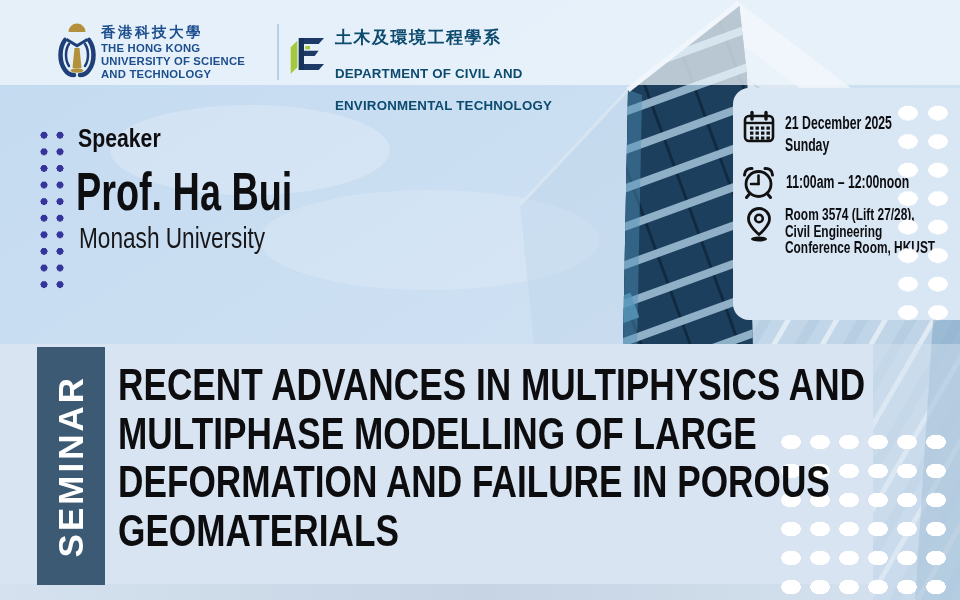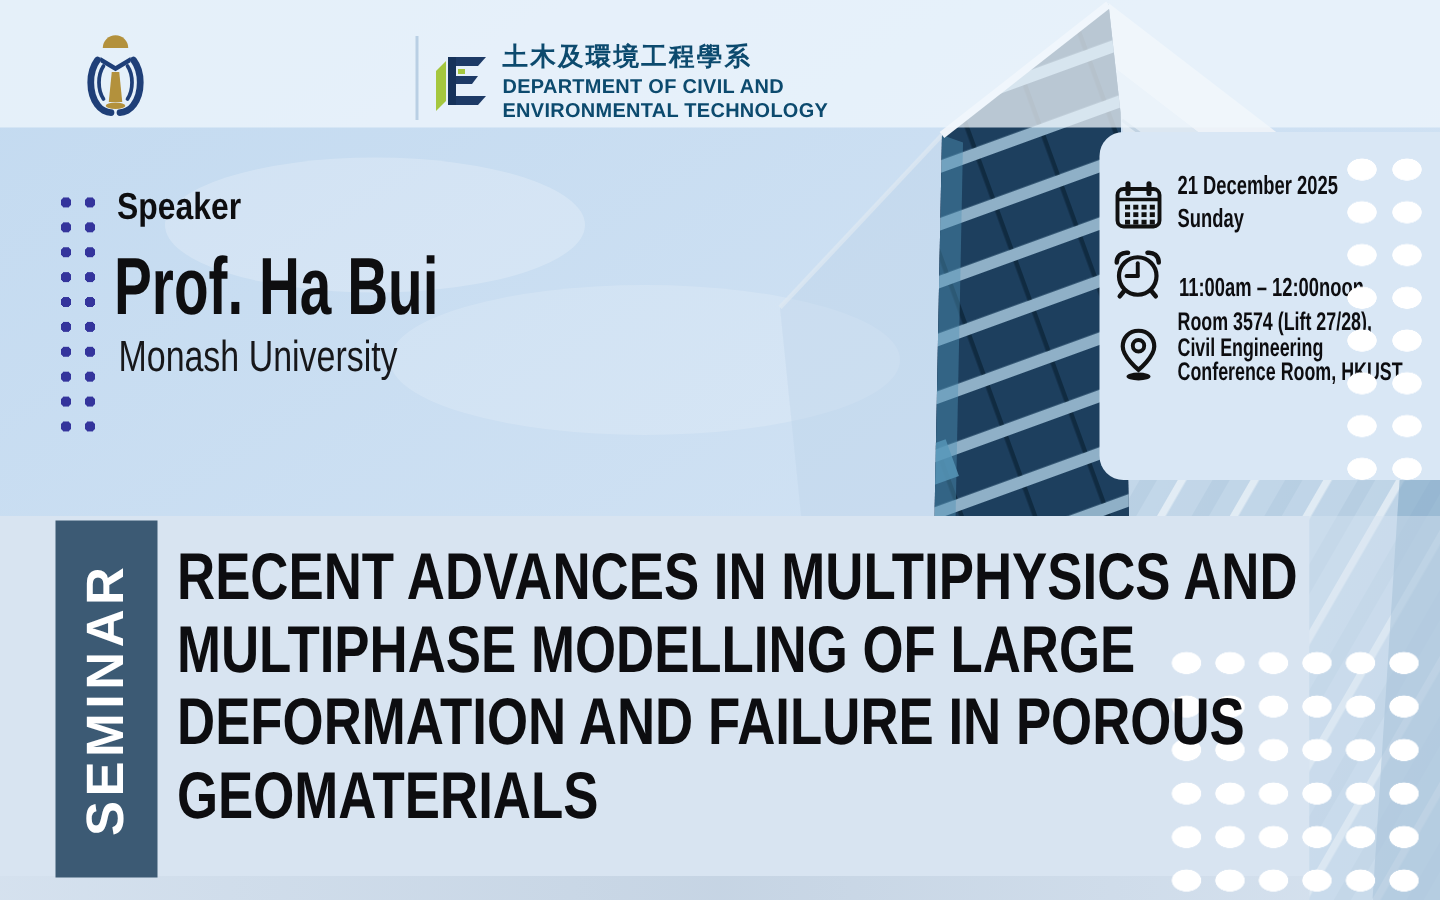--- a/index.html
+++ b/index.html
@@ -18,40 +18,40 @@
   
   #header{z-index:6;left:0;top:0;width:960px;height:100px;}
   #hkust-mark{left:57px;top:18px;}
   #hkust-text{left:101px;top:23px;color:#1d4e8d;}
   #hkust-zh{font-size:14.5px;letter-spacing:2.5px;font-weight:bold;}
   .hkust-en{font-size:11.3px;line-height:12.8px;font-weight:bold;letter-spacing:0.2px;}
   #logo-divider{left:277px;top:24px;width:2px;height:56px;background:#b9cfe4;}
   #cee-mark{left:288px;top:25px;}
   #cee-text{left:335px;top:26px;color:#0c4a6e;}
   #cee-zh{font-size:17px;letter-spacing:1.5px;font-weight:bold;}
-  .cee-en{font-size:13.3px;line-height:15px;font-weight:bold;letter-spacing:0.2px;margin-top:1px;}
+  .cee-en{font-size:13.3px;line-height:15px;font-weight:bold;letter-spacing:0.2px;margin-top:17px;}
   
   #speaker{z-index:6;}
   .cond{transform-origin:left top;display:inline-block;white-space:nowrap;}
   #speaker-label{left:78px;top:124px;font-size:25px;font-weight:bold;color:#0e0e10;transform:scaleX(.85);}
   #speaker-name{left:76px;top:160px;font-size:54px;font-weight:bold;color:#0e0e10;transform:scaleX(.70);letter-spacing:0px;}
   #speaker-affil{left:79px;top:222px;font-size:29px;color:#17171a;transform:scaleX(.78);}
   
   #dots-indigo{left:36px;top:127px;width:36px;height:168px;z-index:6;
     background-image:radial-gradient(circle 3.6px at 8px 8px,#34349c 97%,rgba(52,52,156,0) 100%);
     background-size:16px 16.6px;}
   #dots-white-top{left:894px;top:100px;width:60px;height:226px;z-index:6;
     background-image:radial-gradient(ellipse 10px 7.5px at 14px 13px,#ffffff 96%,rgba(255,255,255,0) 100%);
     background-size:30px 28.5px;}
   #dots-white-bottom{left:777px;top:429px;width:176px;height:172px;z-index:6;
     background-image:radial-gradient(ellipse 10px 7.5px at 14px 13px,#ffffff 96%,rgba(255,255,255,0) 100%);
     background-size:29px 29px;}
   
   #info-panel{left:733px;top:88px;width:227px;height:232px;background:#d9e7f5;border-radius:16px 0 0 16px;z-index:4;}
-  .info-row{position:absolute;display:flex;gap:9px;align-items:flex-end;z-index:5;}
+  .info-row{position:absolute;display:flex;gap:9px;align-items:flex-start;z-index:5;}
   #row-date{left:742px;top:110px;}
   #row-time{left:740px;top:164px;}
   #row-loc{left:742px;top:205px;}
   .info-icon{flex:0 0 auto;}
   .info-text{color:#0d0d10;font-weight:bold;transform:scaleX(.70);transform-origin:left top;white-space:nowrap;}
   .it-date{font-size:17.5px;line-height:22px;padding-top:2px;}
   .it-time{font-size:17.5px;line-height:20px;padding-top:8px;}
   .it-loc{font-size:17px;line-height:16.5px;padding-top:2px;}
   
   #seminar-box{left:37px;top:347px;width:68px;height:238px;background:#3c5a74;z-index:6;display:flex;align-items:center;justify-content:center;}
@@ -125,20 +125,26 @@
   <svg class="abs" id="hkust-mark" width="40" height="64" viewBox="0 0 40 64">
     <path d="M11.5 14 A8.5 8.5 0 0 1 28.5 14 Z" fill="#b3913c"></path>
     <path d="M8 22 C2 30 2 44 8 52 C10 55 14 57 17 57" stroke="#1f3f78" stroke-width="4.5" fill="none" stroke-linecap="round"></path>
     <path d="M32 22 C38 30 38 44 32 52 C30 55 26 57 23 57" stroke="#1f3f78" stroke-width="4.5" fill="none" stroke-linecap="round"></path>
     <path d="M12 26 C8 32 8 42 12 48" stroke="#1f3f78" stroke-width="2.5" fill="none" stroke-linecap="round"></path>
     <path d="M28 26 C32 32 32 42 28 48" stroke="#1f3f78" stroke-width="2.5" fill="none" stroke-linecap="round"></path>
     <path d="M10 20 L20 26 L30 20 L30 23.5 L20 29.5 L10 23.5 Z" fill="#1f3f78"></path>
     <polygon points="17.5,30 22.5,30 24.5,50 15.5,50" fill="#b3913c"></polygon>
     <ellipse cx="20" cy="52.5" rx="6.5" ry="2.2" fill="#b3913c"></ellipse>
   </svg>
+  <div class="abs" id="hkust-text">
+    <div id="hkust-zh">香港科技大學</div>
+    <div class="hkust-en">THE HONG KONG</div>
+    <div class="hkust-en">UNIVERSITY OF SCIENCE</div>
+    <div class="hkust-en">AND TECHNOLOGY</div>
+  </div>
   <div class="abs" id="logo-divider"></div>
   <svg class="abs" id="cee-mark" width="40" height="58" viewBox="0 0 60 60">
     <polygon points="4,20 14,10 14,50 4,60" fill="#a5c73e"></polygon>
     <polygon points="16,6 24,6 24,54 16,54" fill="#16325a"></polygon>
     <polygon points="24,6 54,6 46,15 24,15" fill="#1d3a66"></polygon>
     <polygon points="24,25 46,25 40,33 24,33" fill="#1d3a66"></polygon>
     <polygon points="24,45 54,45 46,54 24,54" fill="#1d3a66"></polygon>
     <polygon points="26,18 33,18 33,23 26,23" fill="#a5c73e"></polygon>
   </svg>
   <div class="abs" id="cee-text">

